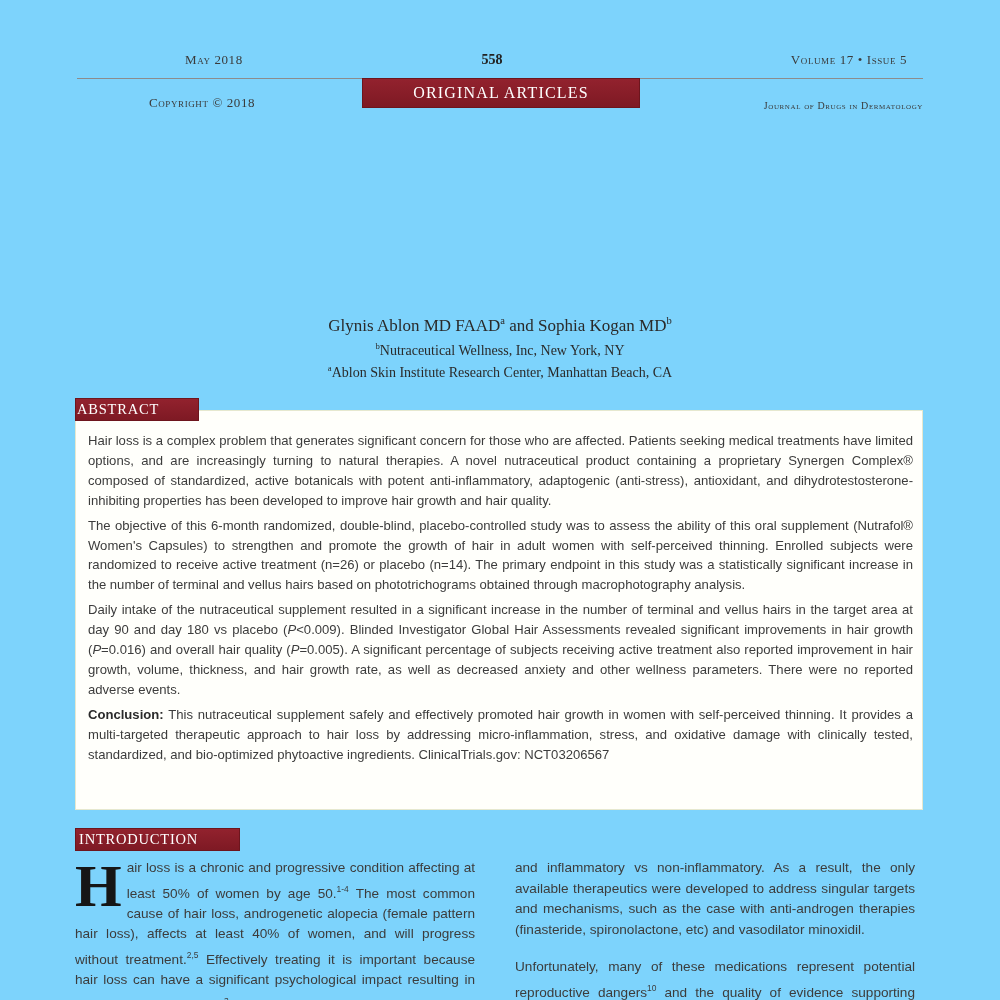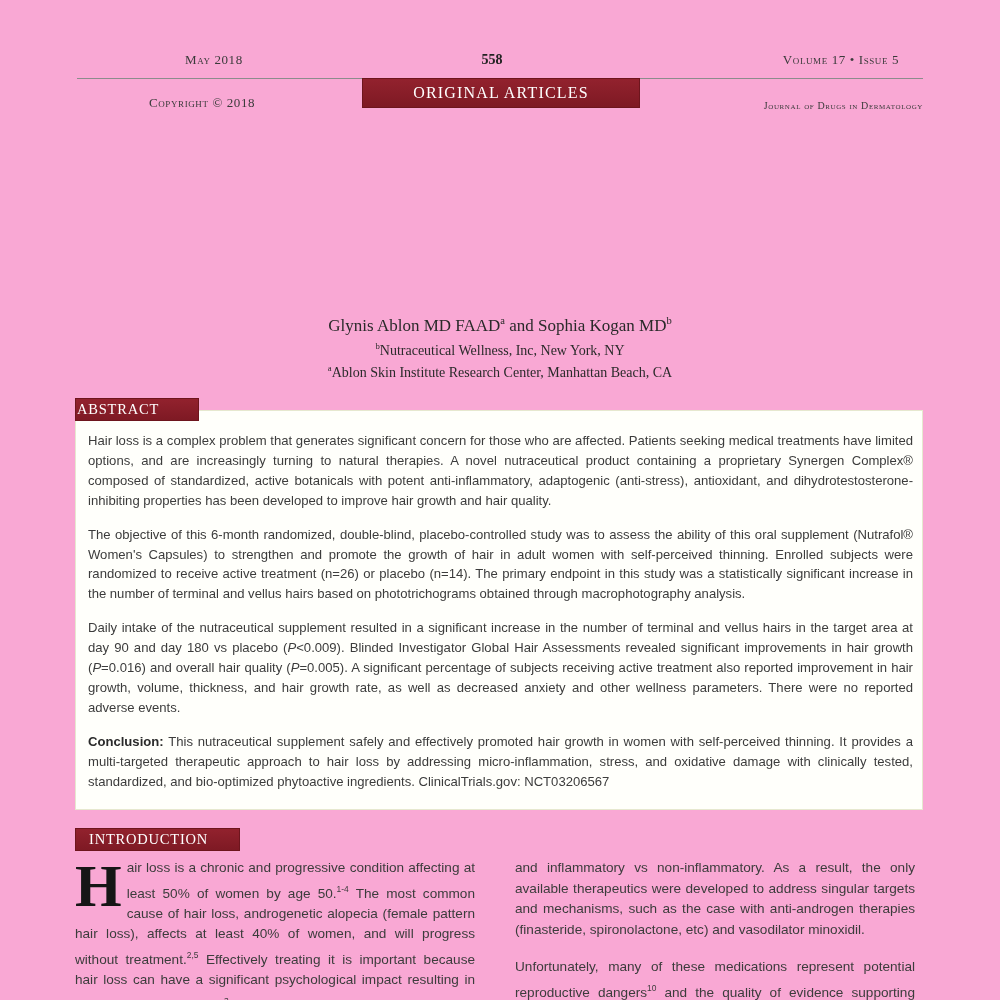--- a/index.html
+++ b/index.html
@@ -14,21 +14,21 @@
     font-family: "Liberation Serif", serif;
     color: #1a1a1a;
     position: relative;
   }
 
   .page {
     position: absolute;
     left: 0; top: 0;
     width: 1000px;
     height: 1000px;
-    background: #f9a8d4;
+    background: #7dd3fc;
     overflow: hidden;
   }
 
   
   .runhead {
     position: absolute;
     left: 77px;
     top: 52px;
     width: 846px;
     height: 60px;
@@ -56,21 +56,21 @@
   .rh-page {
     font-size: 14px;
     font-weight: bold;
     color: #222;
     position: absolute;
     left: 0; right: 16px;
     text-align: center;
   }
   .rh-vol {
     font-size: 13px;
-    margin-right: 24px;
+    margin-right: 16px;
   }
   .rule {
     position: absolute;
     left: 0;
     top: 26px;
     width: 846px;
     height: 1px;
     background: #8c8c8c;
   }
   .runhead-bot {
@@ -177,41 +177,41 @@
     top: 431px;
     width: 825px;
     font-family: Liberation Sans, sans-serif;
     font-size: 13.1px;
     line-height: 19.9px;
     color: #3c3c3c;
     text-align: justify;
     z-index: 2;
   }
   .abstract-body p { margin: 0; }
-  .abstract-body p + p { margin-top: 14px; }
+  .abstract-body p + p { margin-top: 5px; }
   .abs-cite {
     margin-top: 14px !important;
     font-style: italic;
   }
   .abstract-body b { color: #2a2a2a; }
   .abstract-body i { font-style: italic; }
 
   
   .intro-head {
     position: absolute;
     left: 75px;
     top: 828px;
     width: 165px;
     height: 23px;
     background: #8f1f2b;
     background: linear-gradient(180deg, #93222e 0%, #7d1923 100%);
     color: #fff;
     display: flex;
     align-items: center;
-    padding-left: 14px;
+    padding-left: 4px;
     box-sizing: border-box;
     font-size: 14.5px;
     letter-spacing: 0.8px;
     box-shadow: 0 0 0 1px #6d151d inset;
   }
 
   .columns {
     position: absolute;
     left: 75px;
     top: 858px;

